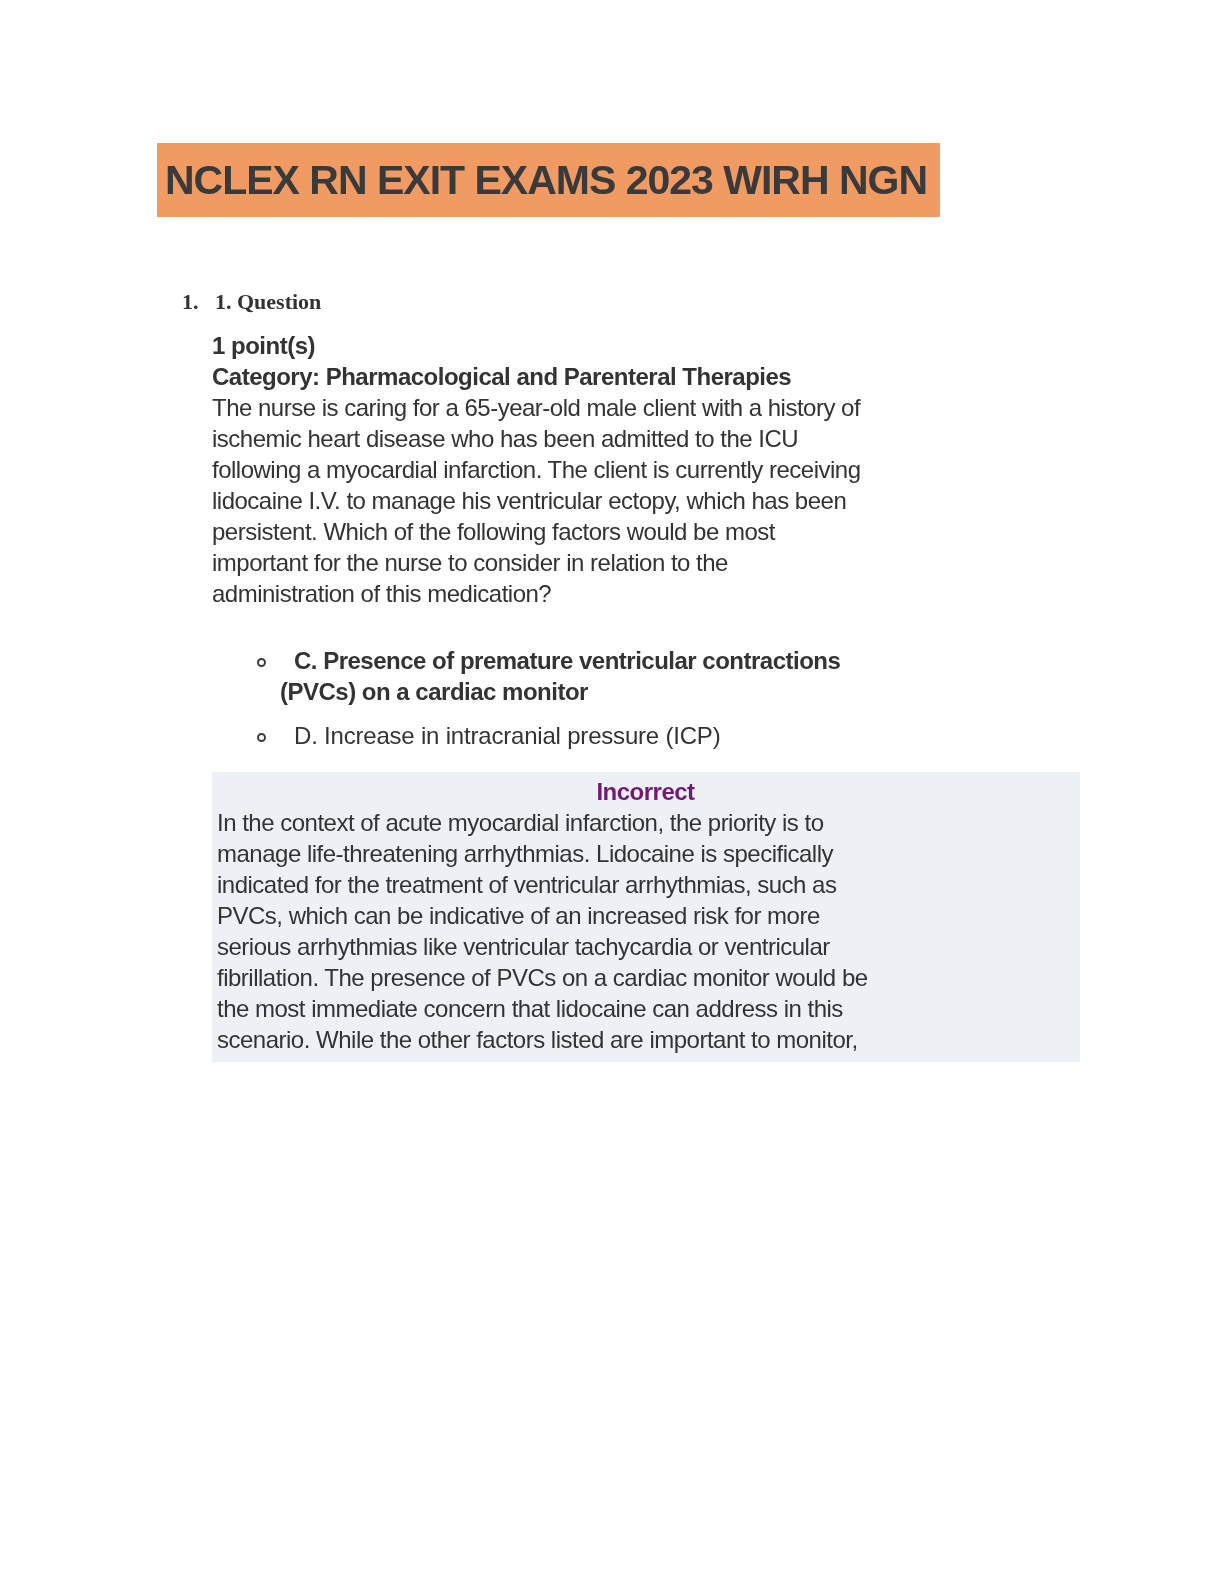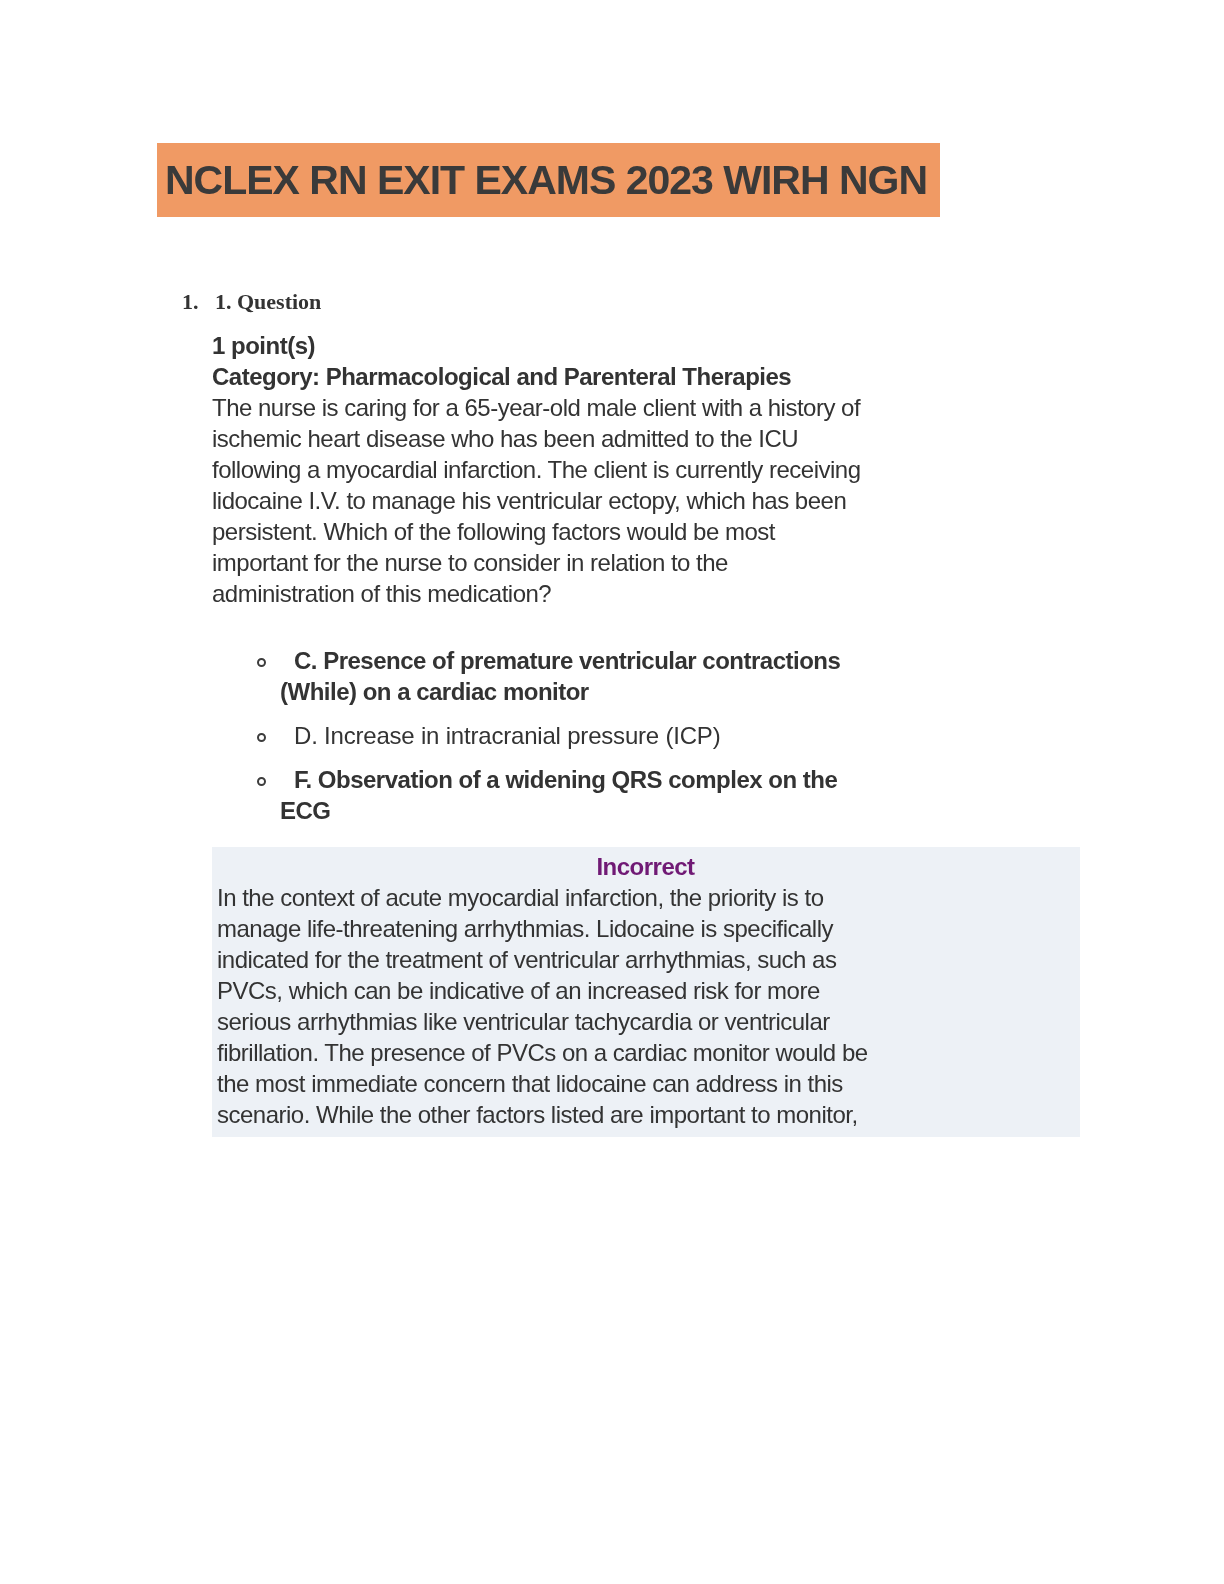--- a/index.html
+++ b/index.html
@@ -129,30 +129,25 @@
 following a myocardial infarction. The client is currently receiving
 lidocaine I.V. to manage his ventricular ectopy, which has been
 persistent. Which of the following factors would be most
 important for the nurse to consider in relation to the
 administration of this medication?</div>
 
     <ul class="options">
       <li class="bold">
         <span class="bullet"></span>
         <span class="opt-text">C. Presence of premature ventricular contractions
-(While) on a cardiac monitor</span>
+(PVCs) on a cardiac monitor</span>
       </li>
       <li>
         <span class="bullet"></span>
         <span class="opt-text">D. Increase in intracranial pressure (ICP)</span>
-      </li>
-      <li class="bold">
-        <span class="bullet"></span>
-        <span class="opt-text">F. Observation of a widening QRS complex on the
-ECG</span>
       </li>
     </ul>
 
     <section class="result-box" style="background-color: rgb(237, 241, 246);">
       <div class="status" style="color: #701a75; text-align: center;">Incorrect</div>
       <div class="explanation">In the context of acute myocardial infarction, the priority is to
 manage life-threatening arrhythmias. Lidocaine is specifically
 indicated for the treatment of ventricular arrhythmias, such as
 PVCs, which can be indicative of an increased risk for more
 serious arrhythmias like ventricular tachycardia or ventricular

